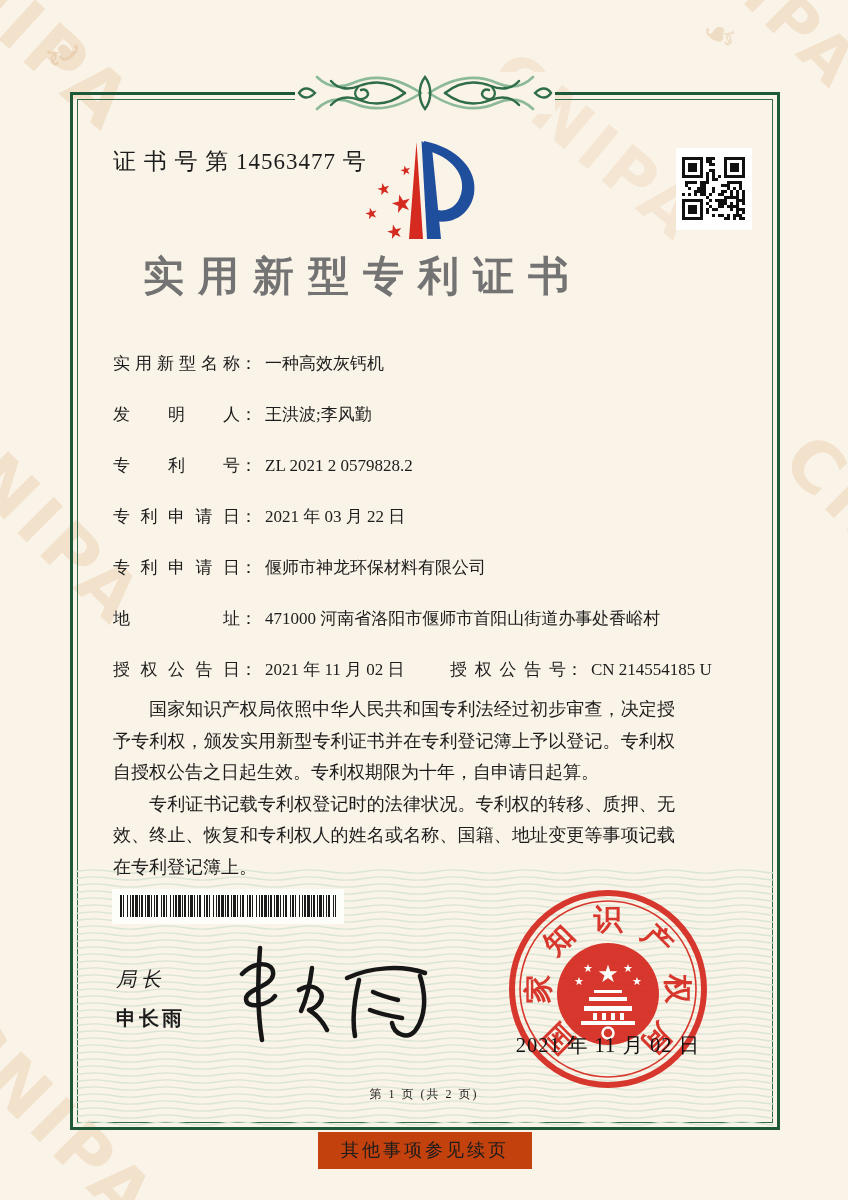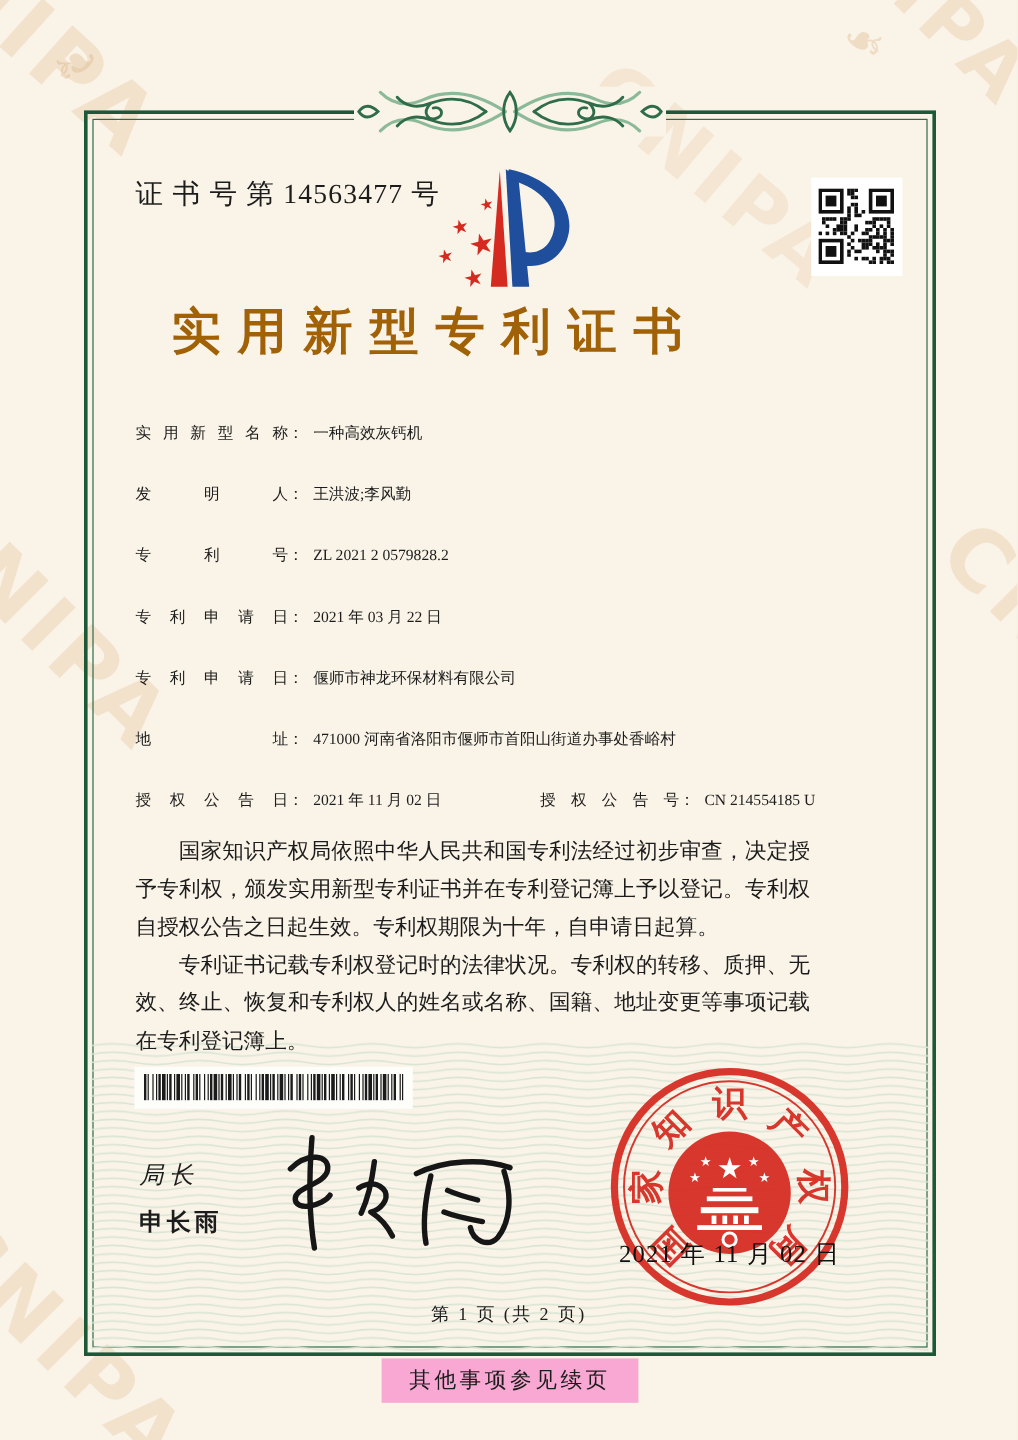--- a/index.html
+++ b/index.html
@@ -16,39 +16,39 @@
   .flourish{position:absolute;left:295px;top:72px;z-index:2;}
   
   .waves{position:absolute;left:76px;top:868px;width:698px;height:258px;z-index:1;}
   
   .abs{position:absolute;z-index:2;}
   .cert-no{left:113px;top:146px;font-size:23px;letter-spacing:1px;}
   .logo{left:352px;top:136px;}
   .qr-box{left:676px;top:148px;width:76px;height:82px;background:#ffffff;}
   .qr-box svg{position:absolute;left:6px;top:9px;}
   .title{left:0;top:249px;width:700px;text-align:center;font-size:41px;font-weight:700;
-         letter-spacing:14px;padding-left:26px;box-sizing:border-box;color:#a16207;}
-  .rows{left:113px;top:352px;width:556px;font-size:13px;}
+         letter-spacing:14px;padding-left:26px;box-sizing:border-box;color:#737373;}
+  .rows{left:113px;top:352px;width:556px;font-size:17px;}
   .row{margin-bottom:23px;height:28px;white-space:nowrap;position:relative;}
   .flabel{display:inline-block;width:127px;text-align-last:justify;vertical-align:top;}
   .colon{display:inline-block;margin-right:8px;}
   .g2{position:absolute;left:337px;top:0;}
   .g2 .flabel{width:116px;}
   .paras{left:113px;top:694px;width:562px;font-size:18px;line-height:31.5px;text-align:justify;}
   .paras p{margin:0;text-indent:2em;}
   .barcode-box{left:112px;top:889px;width:232px;height:35px;background:#fdfdfa;z-index:2;}
   .barcode-box svg{position:absolute;left:8px;top:6px;}
   .sig-title{left:116px;top:966px;font-size:20px;letter-spacing:5px;font-style:italic;}
   .sig-name{left:116px;top:1005px;font-size:20px;letter-spacing:3px;font-weight:bold;}
   .sig-svg{left:212px;top:938px;z-index:3;}
   .seal{left:505px;top:886px;z-index:2;}
   .seal-date{left:500px;top:1031px;width:216px;text-align:center;font-size:20.5px;
              letter-spacing:1px;color:#101010;z-index:3;}
-  .page-info{left:0;top:1086px;width:848px;text-align:center;font-size:15px;letter-spacing:2px;z-index:2;}
-  .footer-note{left:318px;top:1132px;width:214px;height:37px;background:#f9a8d4;text-align:center;
+  .page-info{left:0;top:1086px;width:848px;text-align:center;font-size:12px;letter-spacing:2px;z-index:2;}
+  .footer-note{left:318px;top:1132px;width:214px;height:37px;background:#c2410c;text-align:center;
                line-height:37px;font-size:18px;letter-spacing:3px;z-index:2;}
 </style>
 </head>
 <body>
 
 <div class="page">
 
   <span class="wm" style="left:-120px;top:-20px;font-size:74px;transform:rotate(42deg);">CNIPA</span>
   <span class="wm" style="left:640px;top:-46px;font-size:64px;transform:rotate(45deg);">CNIPA</span>
   <span class="wm" style="left:470px;top:108px;font-size:66px;transform:rotate(40deg);color:rgba(223,185,140,.22);">CNIPA</span>

